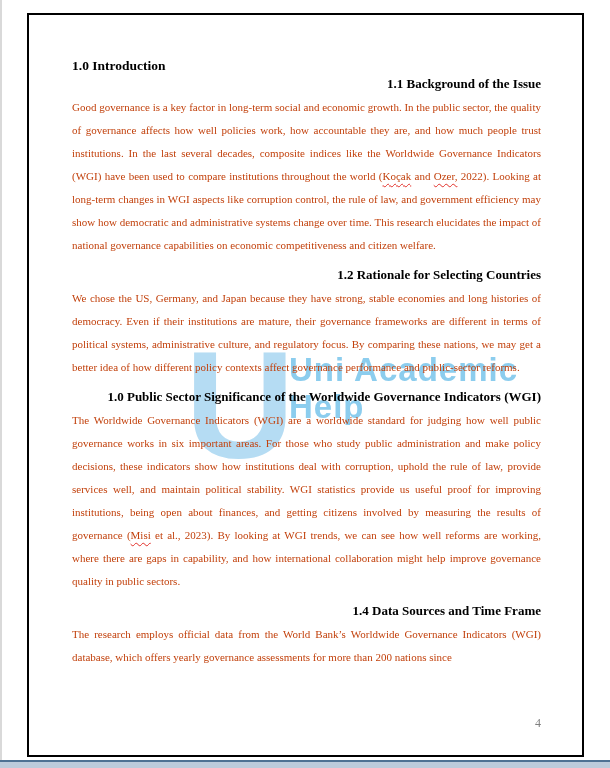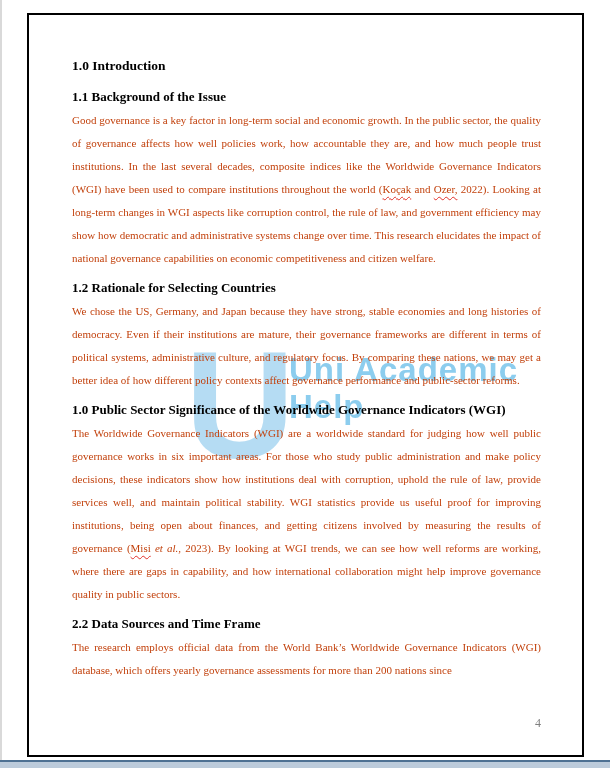--- a/index.html
+++ b/index.html
@@ -39,40 +39,40 @@
     color:var(--watermark,#8ccdee);
     white-space:nowrap;
   }
   .content{
     position:relative; z-index:1;
     padding:42px 41px 0 43px;
     color:#111;
   }
   .doc-title{
     font-size:13.5px; line-height:18px; font-weight:bold;
-    margin-bottom:13px; color:#000;
+    margin-bottom:0; color:#000;
   }
   .section-heading{
     font-size:13px; line-height:18px; font-weight:bold;
-    margin-bottom:3px; color:#000;
+    margin-bottom:3px; color:#000;text-align:right;
   }
   section + section{ margin-top:9px; }
   .paragraph{
     font-size:11px; line-height:23px;
     text-align:justify; color:#c2410c;
   }
   .seg-misspelled{
     text-decoration:underline;
     text-decoration-style:wavy;
     text-decoration-color:var(--spellcheck,#e2302a);
     text-decoration-thickness:1px;
     text-underline-offset:3px;
     text-decoration-skip-ink:none;
   }
-  .seg-italic{ font-style:italic; }
+  .seg-italic{ }
   .page-number{
     position:absolute; right:41px; bottom:24px;
     font-size:12px; color:var(--page-number-gray,#7f7f7f);
   }
 </style>
 </head>
 <body>
 
 <div class="viewer-left-edge"></div>
 
@@ -98,21 +98,21 @@
       <h2 class="section-heading">1.2 Rationale for Selecting Countries</h2>
       <p class="paragraph"><span>We chose the US, Germany, and Japan because they have strong, stable economies and long histories of democracy. Even if their institutions are mature, their governance frameworks are different in terms of political systems, administrative culture, and regulatory focus. By comparing these nations, we may get a better idea of how different policy contexts affect governance performance and public-sector reforms.</span></p>
     </section>
 
     <section>
       <h2 class="section-heading">1.0 Public Sector Significance of the Worldwide Governance Indicators (WGI)</h2>
       <p class="paragraph"><span>The Worldwide Governance Indicators (WGI) are a worldwide standard for judging how well public governance works in six important areas. For those who study public administration and make policy decisions, these indicators show how institutions deal with corruption, uphold the rule of law, provide services well, and maintain political stability. WGI statistics provide us useful proof for improving institutions, being open about finances, and getting citizens involved by measuring the results of governance (</span><span class="seg-misspelled">Misi</span><span> </span><span class="seg-italic">et al.</span><span>, 2023). By looking at WGI trends, we can see how well reforms are working, where there are gaps in capability, and how international collaboration might help improve governance quality in public sectors.</span></p>
     </section>
 
     <section>
-      <h2 class="section-heading">2.2 Data Sources and Time Frame</h2>
+      <h2 class="section-heading">1.4 Data Sources and Time Frame</h2>
       <p class="paragraph"><span>The research employs official data from the World Bank’s Worldwide Governance Indicators (WGI) database, which offers yearly governance assessments for more than 200 nations since</span></p>
     </section>
   </div>
 
   <div class="page-number">4</div>
 </div>
 
 <div class="window-bottom-bar"></div>
 
 </body></html>

